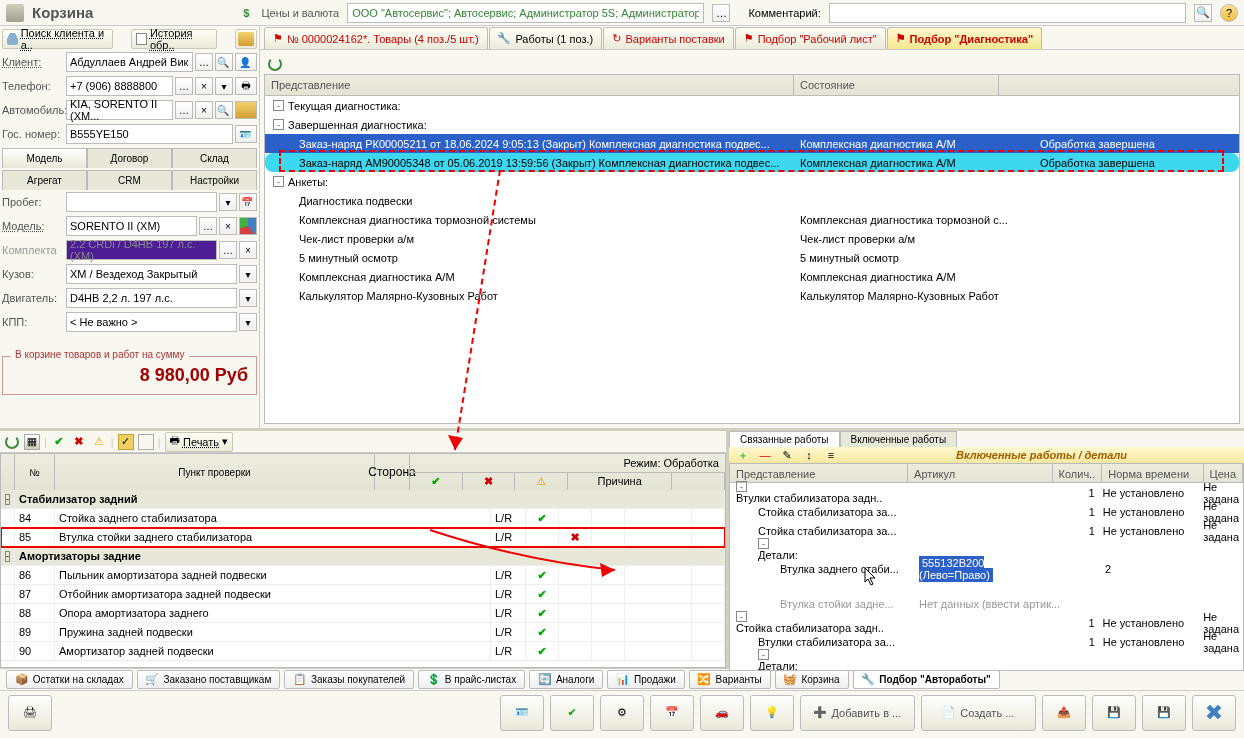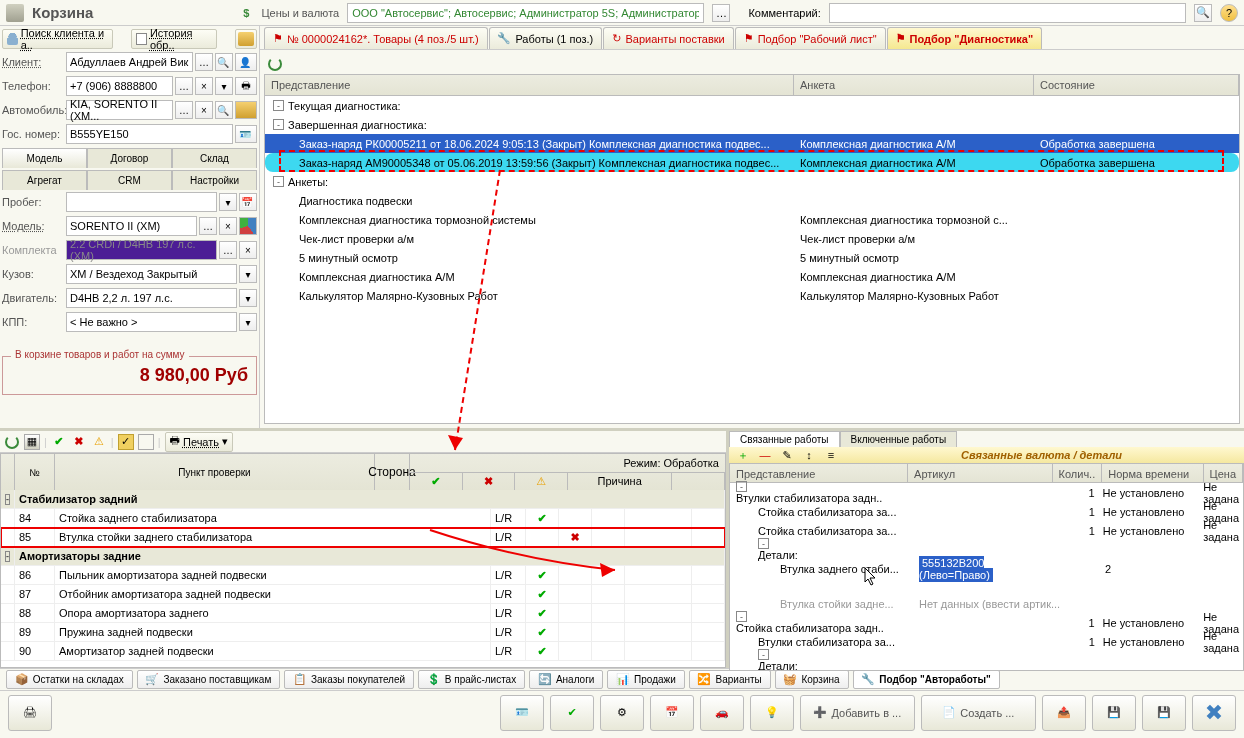--- a/index.html
+++ b/index.html
@@ -245,21 +245,20 @@
           <span style="color:#c00">⚑</span>
           <span class="red">Подбор "Диагностика"</span>
         </div>
     </div>
     <div class="diag-area">
       <div class="diag-tb">
           <div class="refresh-icon"></div>
         </div>
       <div class="grid-head">
         <div class="gh gh1">Представление</div>
-        <div class="gh gh2">Анкета</div>
         <div class="gh gh3">Состояние</div>
       </div>
       <div class="grid-body" id="diag-body">
           <div class="tree-row">
             <div class="tr-col1" style="padding-left:8px">
               <span class="expand">-</span>
               <span>Текущая диагностика:</span>
             </div>
             <div class="tr-col2"></div>
             <div class="tr-col3" style="color:#3a8a3a"></div>
@@ -488,21 +487,21 @@
     <div class="rel-tabs">
       <div class="rel-tab">Связанные работы</div>
       <div class="rel-tab inactive">Включенные работы</div>
     </div>
     <div class="rel-title">
       <div class="tb-ico" style="color:#0a0">＋</div>
       <div class="tb-ico" style="color:#c00">—</div>
       <div class="tb-ico">✎</div>
       <div class="tb-ico">↕</div>
       <div class="tb-ico">≡</div>
-      <div class="t">Связанные валюта / детали</div>
+      <div class="t">Включенные работы / детали</div>
     </div>
     <div class="rel-head">
       <div class="gh rc1">Представление</div>
       <div class="gh rc2">Артикул</div>
       <div class="gh rc3">Колич..</div>
       <div class="gh rc4">Норма времени</div>
       <div class="gh rc5">Цена</div>
     </div>
     <div class="rel-body" id="rel-body">
         <div class="rel-row">

